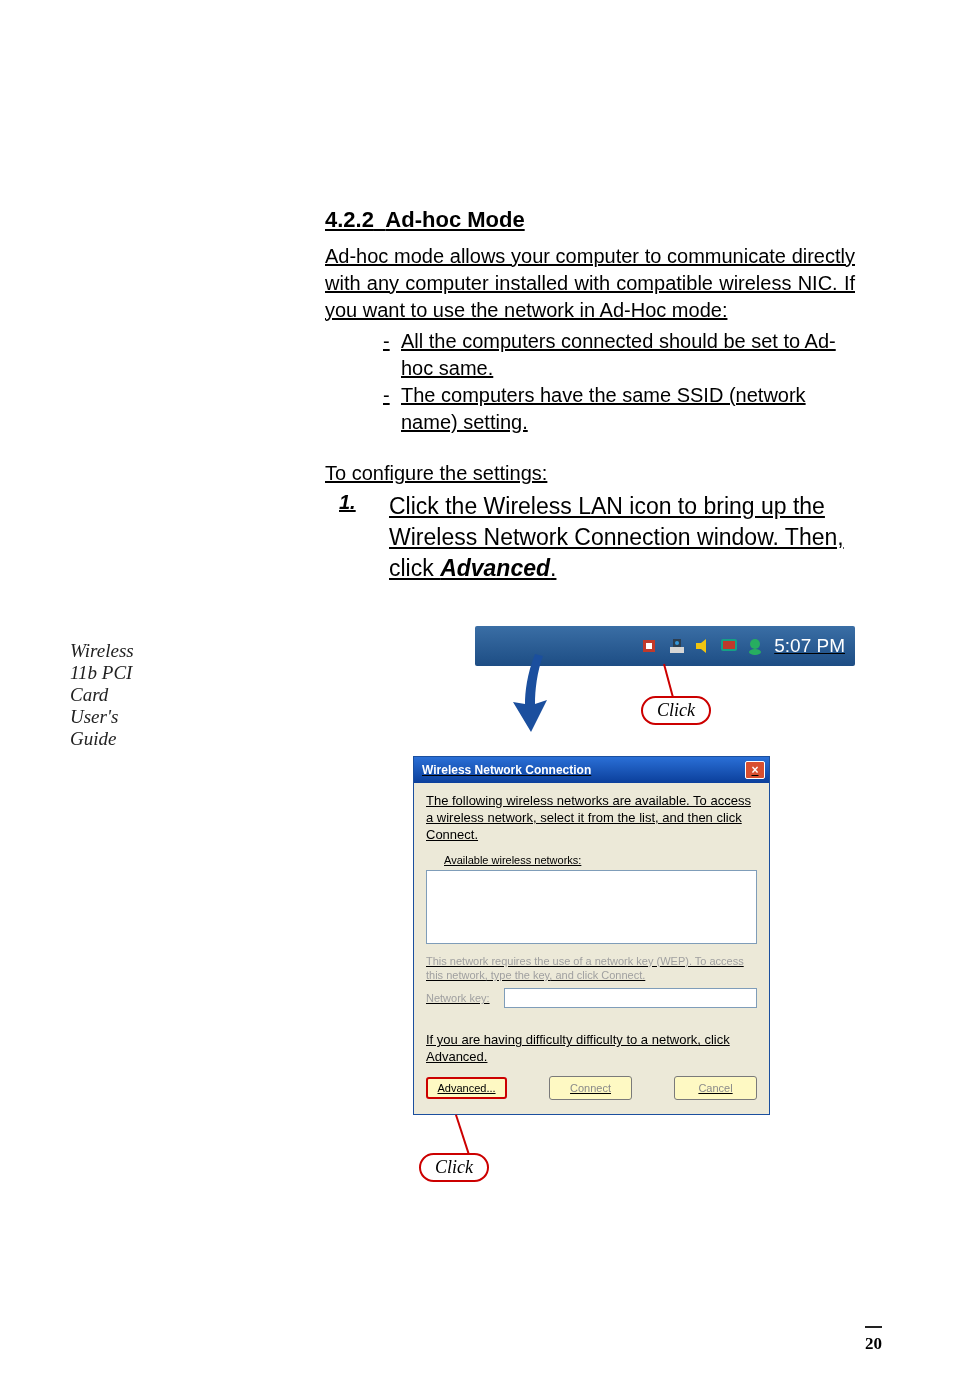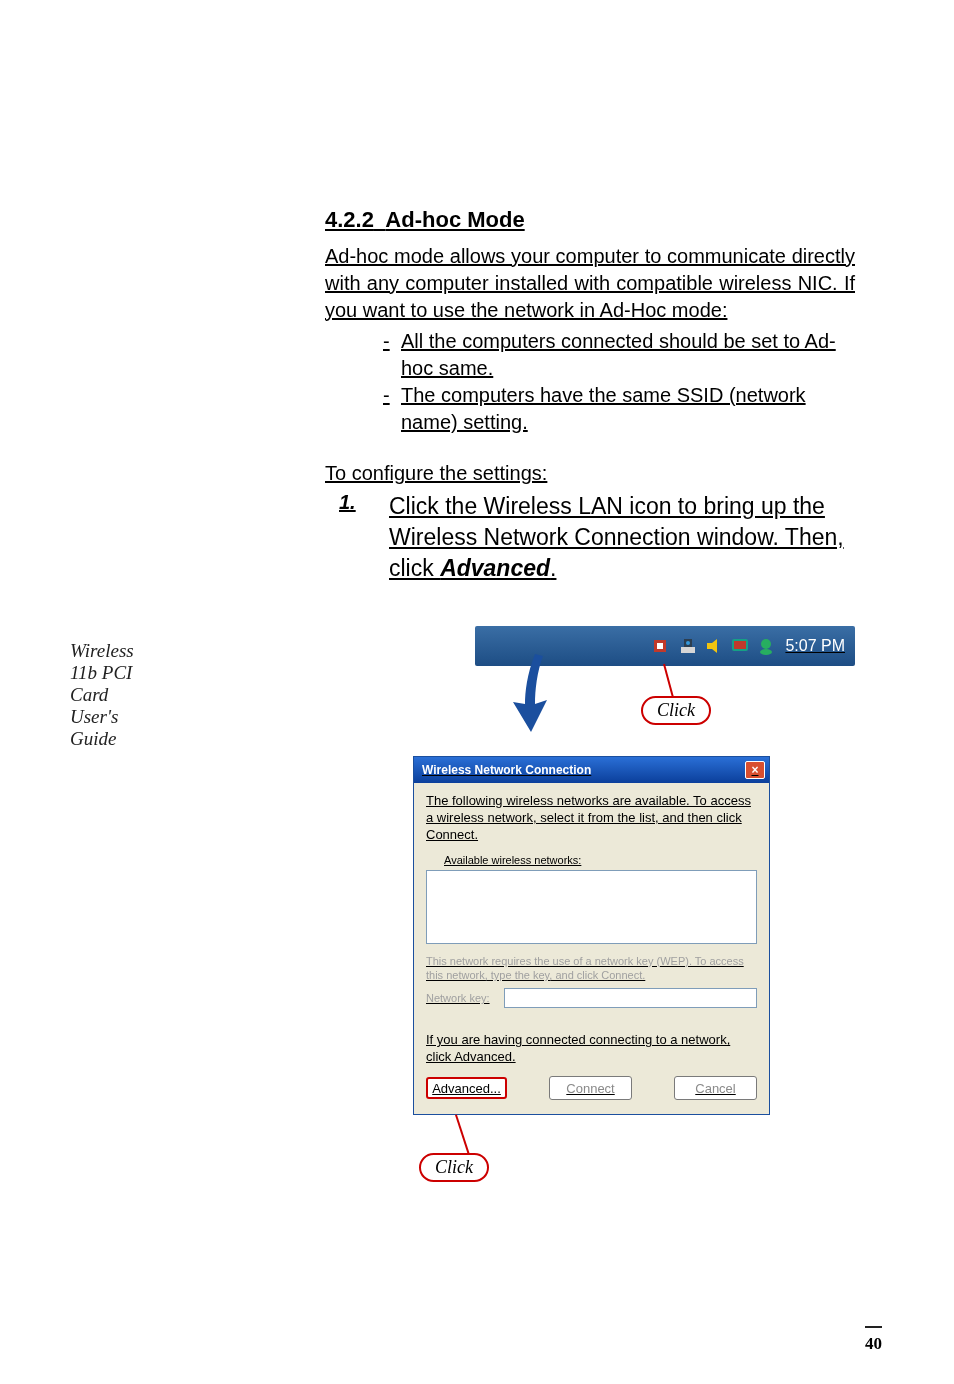--- a/index.html
+++ b/index.html
@@ -86,21 +86,21 @@
     border-radius: 2px;
     display: flex; align-items: center; justify-content: flex-end;
     padding: 0 10px 0 0; box-sizing: border-box;
     margin-left: 70px;
     position: relative;
   }
   .tray-icon {
     width: 20px; height: 20px; margin: 0 3px;
     display: inline-block;
   }
-  .tray-time { color: #fff; font-family: Tahoma, Arial, sans-serif; font-size: 16px; margin-left: 6px; }
+  .tray-time { color: #fff; font-family: Tahoma, Arial, sans-serif; font-size: 19px; margin-left: 6px; }
   .arrow-wrap { position: relative; height: 90px; }
   .down-arrow {
     position: absolute; left: 100px; top: -12px;
     width: 48px; height: 80px;
   }
   .click-badge {
     position: absolute; left: 236px; top: 30px;
     border: 2px solid #c00; border-radius: 20px;
     padding: 2px 14px;
     font-style: italic; font-family: "Times New Roman", serif;
@@ -147,22 +147,22 @@
   .dlg-grey { color: #a0a0a0; line-height: 1.3; margin-bottom: 6px; }
   .key-row { display: flex; align-items: center; margin-bottom: 24px; }
   .key-label { color: #a0a0a0; width: 78px; }
   .key-input {
     flex: 1; height: 18px; border: 1px solid #7f9db9; background: #fff;
   }
   .btn-row { display: flex; gap: 42px; align-items: center; }
   .win-btn {
     width: 82px; height: 22px;
     border: 1px solid #7a7a7a; border-radius: 3px;
-    background: #ffffff;
-    font-size: 13px; font-family: Tahoma, Arial, sans-serif;
+    background: #fef9c3;
+    font-size: 11px; font-family: Tahoma, Arial, sans-serif;
     display: flex; align-items: center; justify-content: center;
     color: #8a8a8a;
   }
   .win-btn.active { color: #000; border: 2px solid #c00; box-sizing: border-box; }
 
   .below-dialog { position: relative; height: 80px; }
   .adv-line {
     position: absolute; left: 50px; top: 0;
     width: 28px; height: 42px;
     border-left: 2px solid #c00;
@@ -273,33 +273,33 @@
         </div>
         <div class="dlg-body">
           <div class="dlg-text">The following wireless networks are available. To access a wireless network, select it from the list, and then click Connect.</div>
           <div class="dlg-label">Available wireless networks:</div>
           <div class="listbox"></div>
           <div class="dlg-grey">This network requires the use of a network key (WEP). To access this network, type the key, and click Connect.</div>
           <div class="key-row">
             <span class="key-label">Network key:</span>
             <span class="key-input"></span>
           </div>
-          <div class="dlg-text">If you are having connected connecting to a network, click Advanced.</div>
+          <div class="dlg-text">If you are having difficulty difficulty to a network, click Advanced.</div>
           <div class="btn-row">
             <span class="win-btn active">Advanced...</span>
             <span class="win-btn">Connect</span>
             <span class="win-btn">Cancel</span>
           </div>
         </div>
       </div>
 
       <div class="below-dialog">
         <div class="adv-line"></div>
         <div class="click-badge2">Click</div>
       </div>
     </div>
   </div>
 
   <div class="footer">
     <hr class="footer-rule">
-    <div class="page-num">40</div>
+    <div class="page-num">20</div>
   </div>
 </div>
 
 </body></html>

